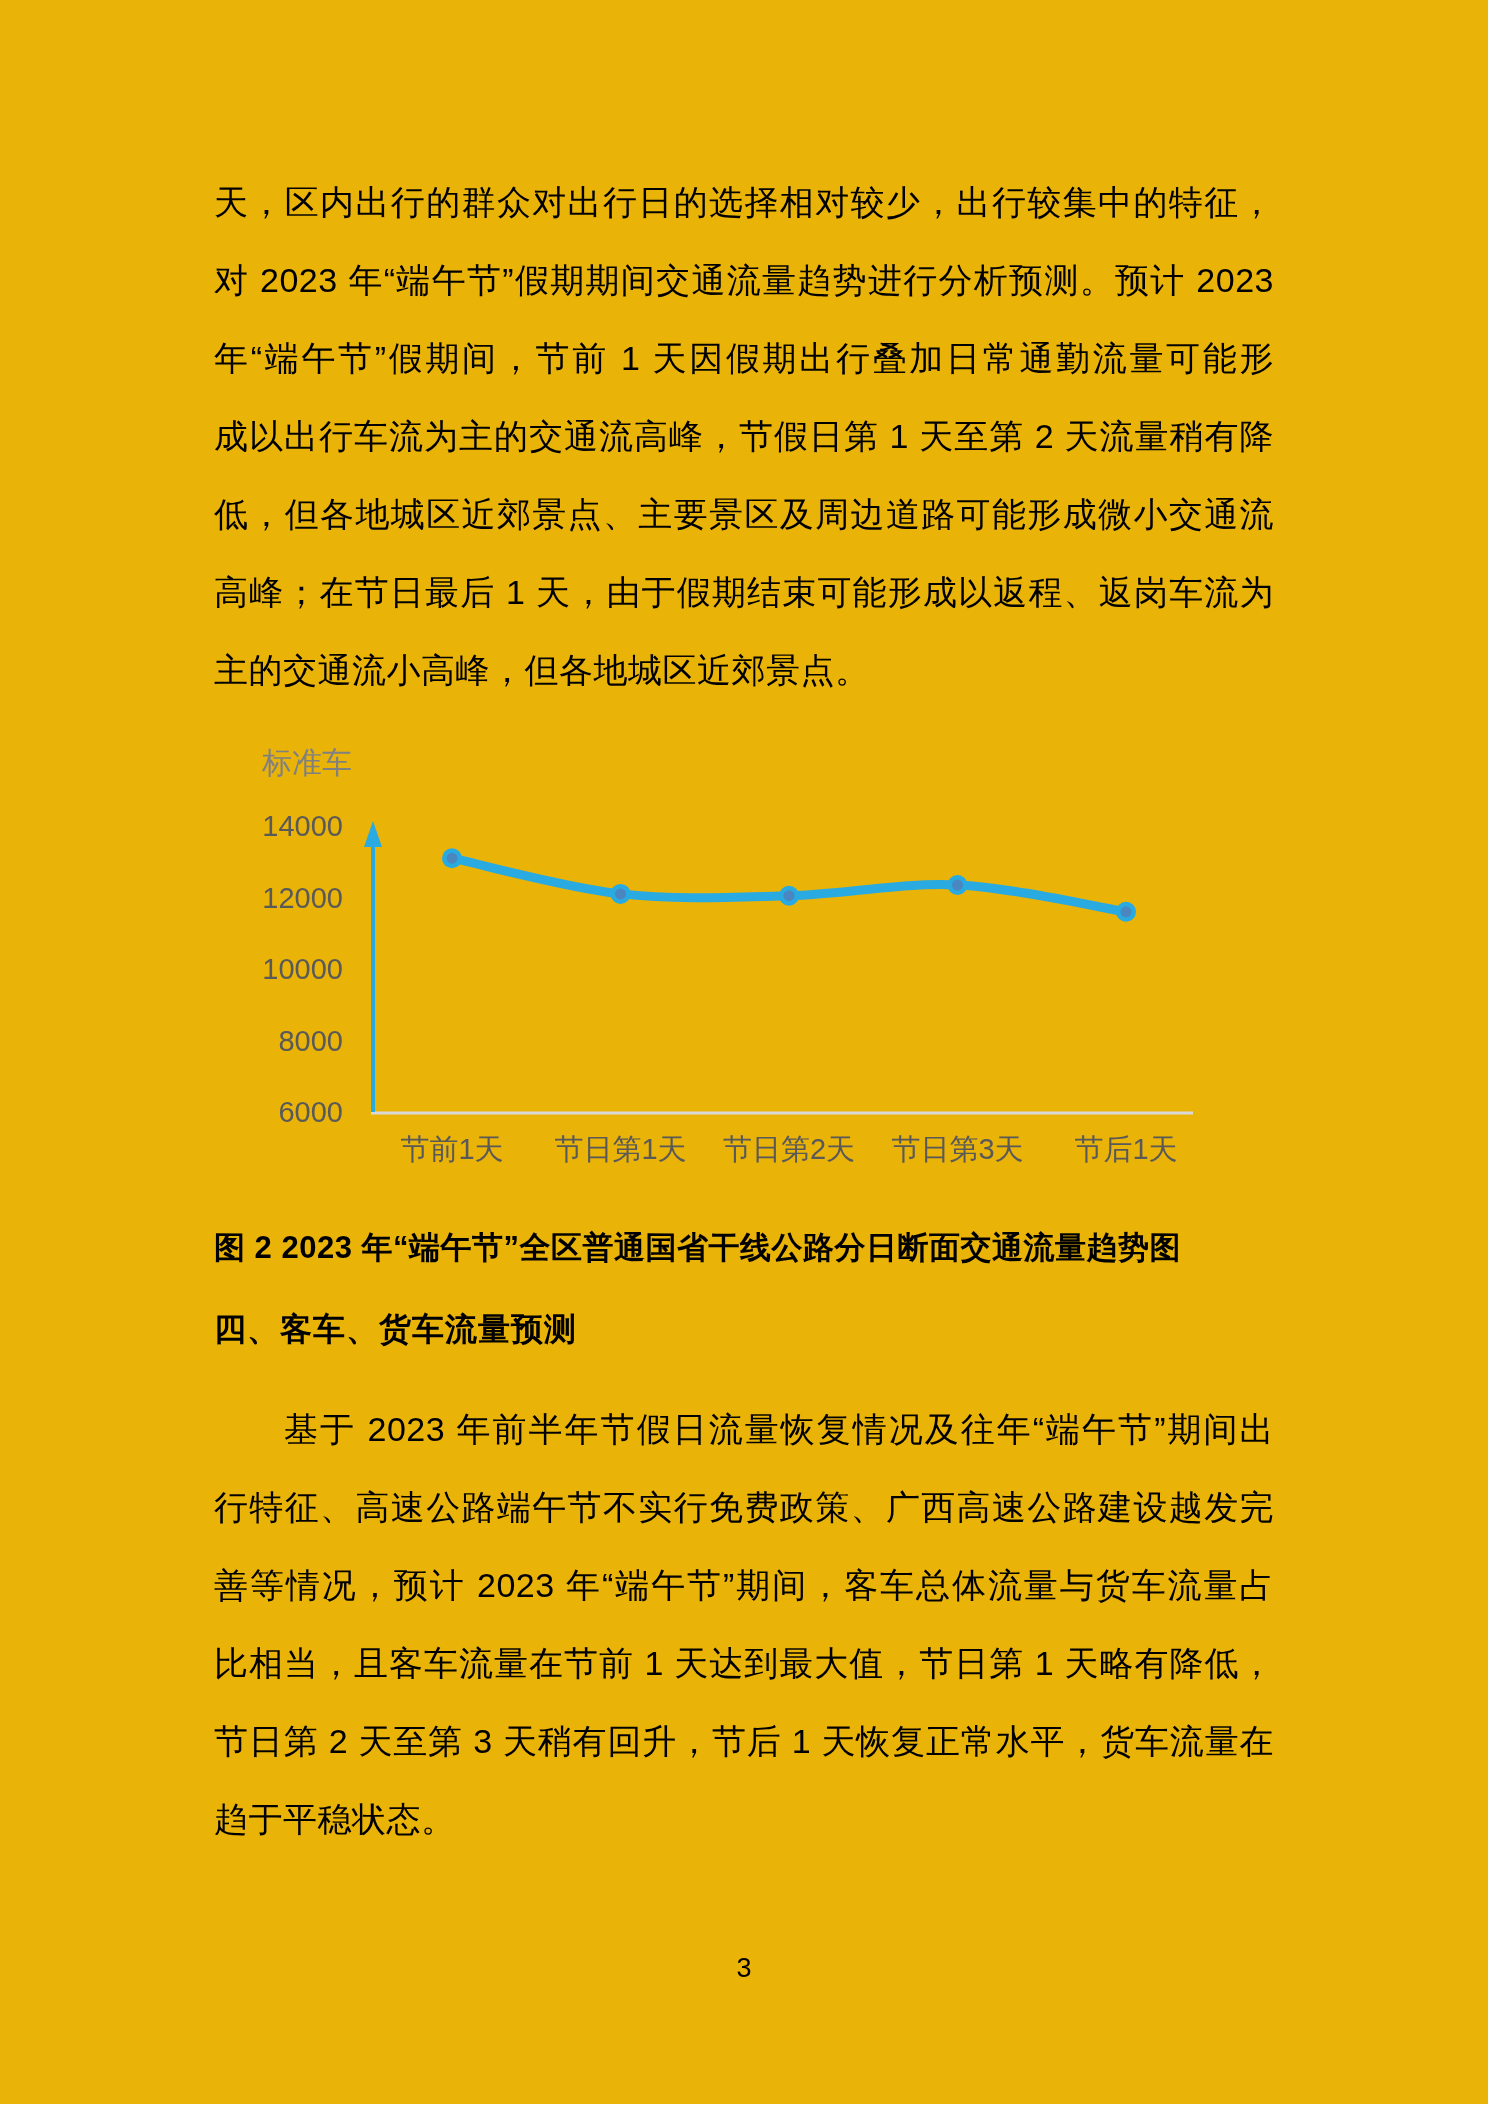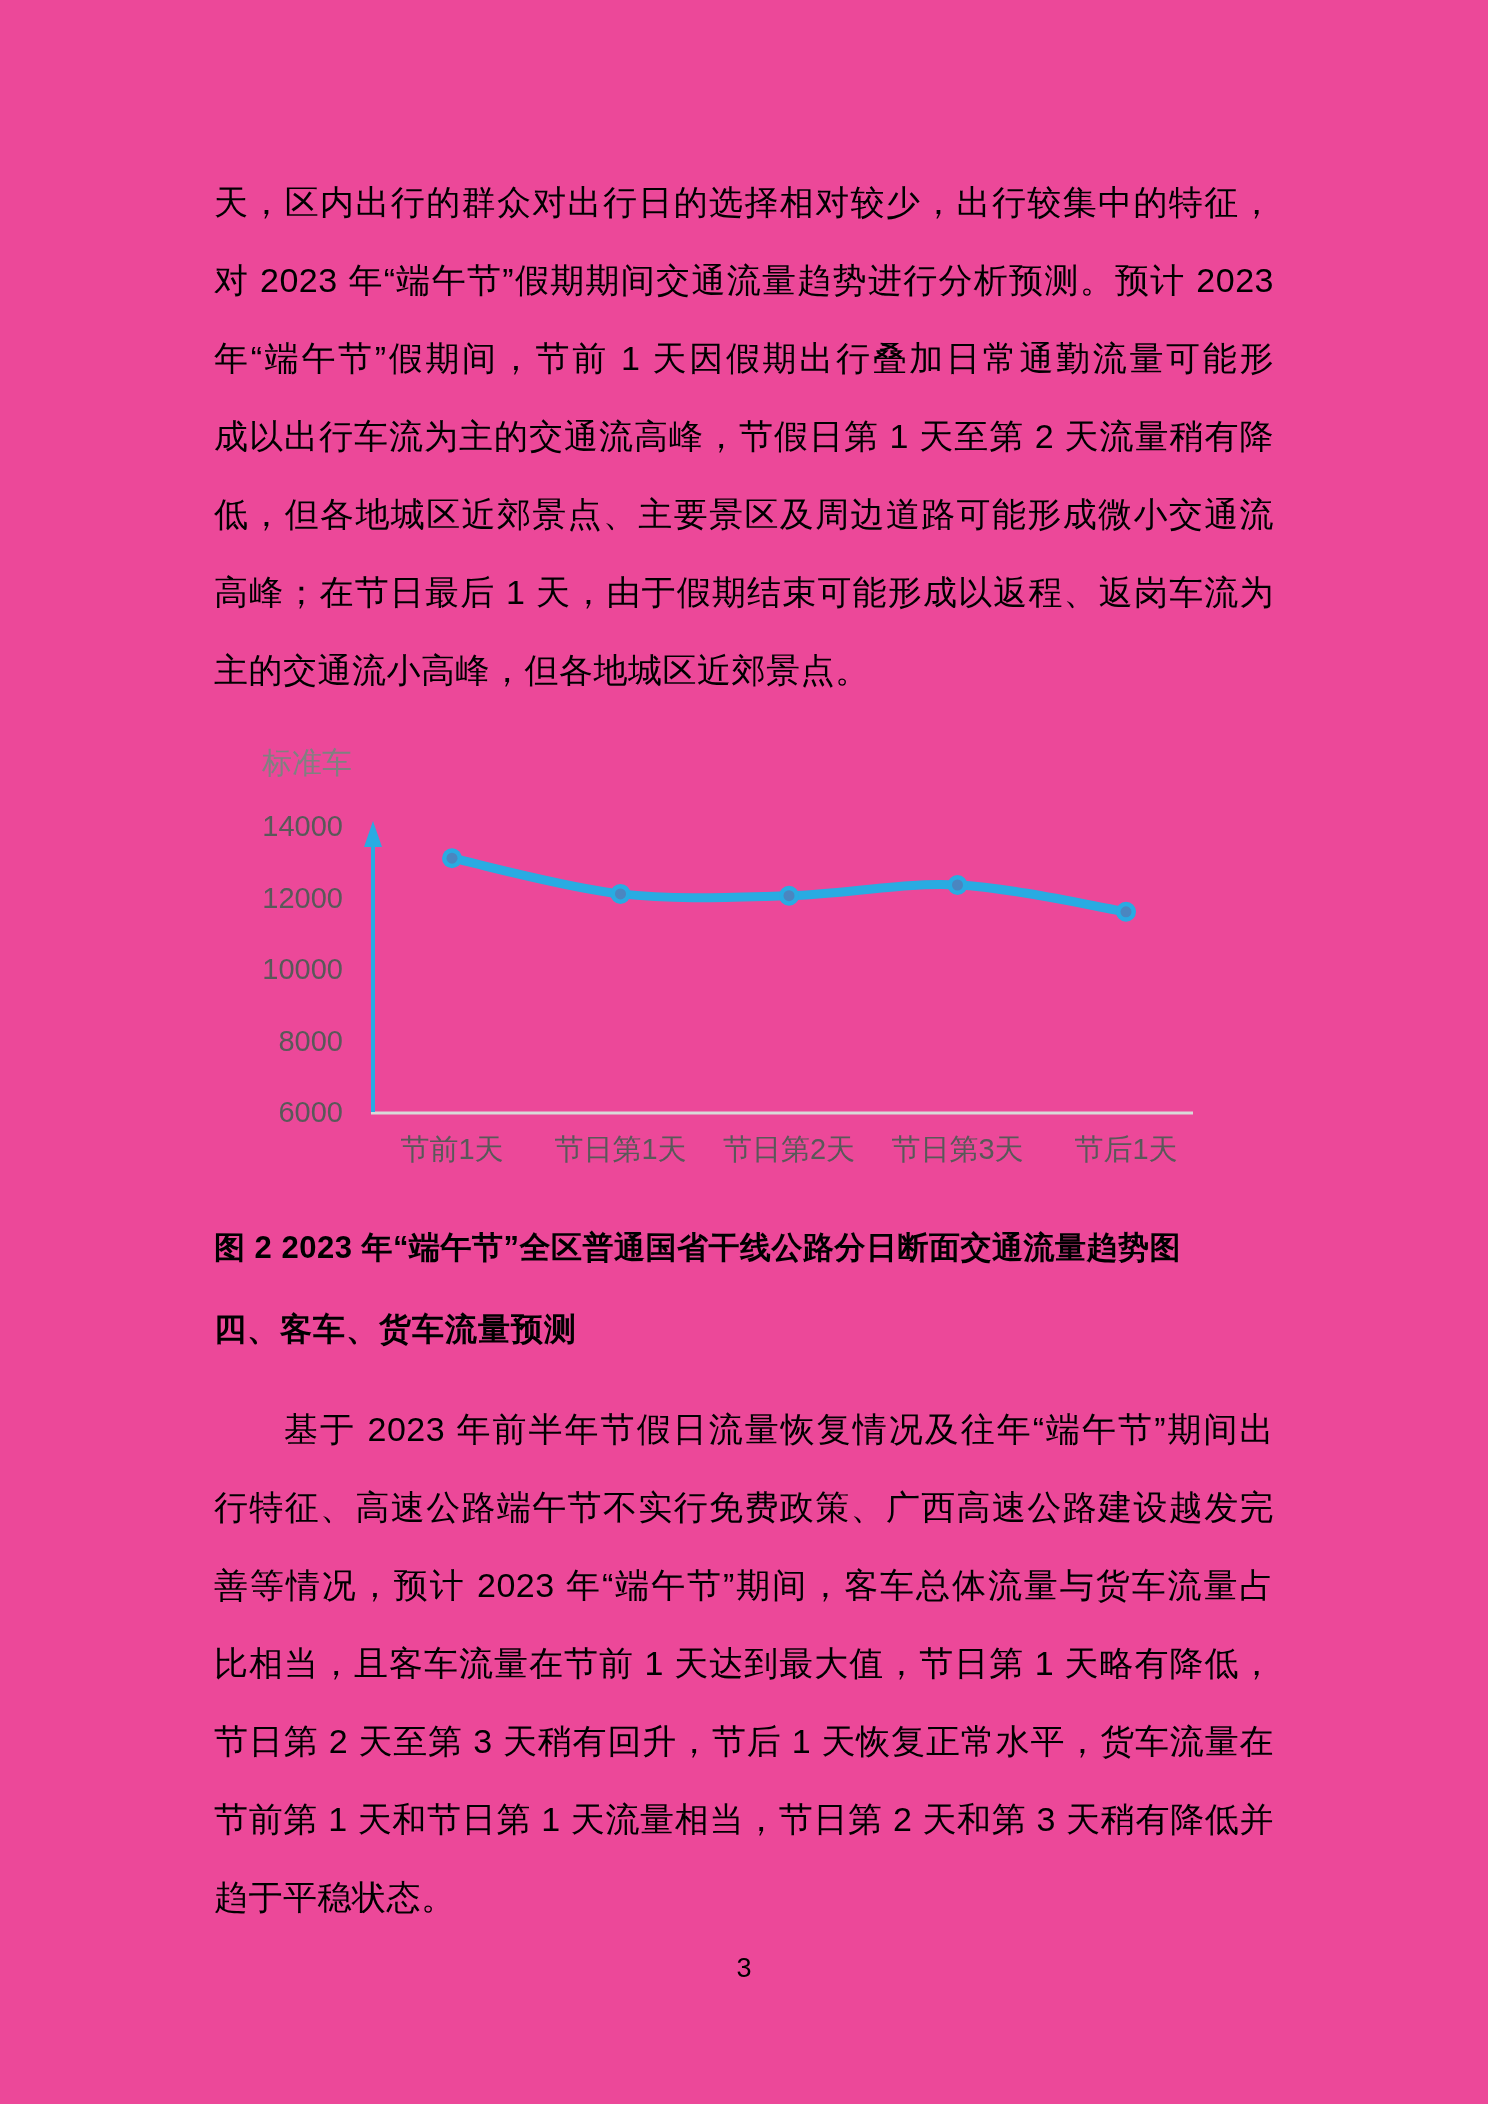--- a/index.html
+++ b/index.html
@@ -1,19 +1,19 @@
 <!DOCTYPE html>
 <html><head>
 <meta charset="utf-8">
 <style>
   html,body { margin:0; padding:0; background:#ffffff; }
   .page {
     position:relative;
     width:1488px; height:2104px;
-    background:#ec4899;
+    background:#eab308;
     font-family:"Liberation Sans","DejaVu Sans",sans-serif;
     color:#000000;
     overflow:hidden;
   }
   .para {
     position:absolute;
     left:214px; width:1060px;
     font-size:34px;
     line-height:78px;
     letter-spacing:0.5px;
@@ -109,19 +109,18 @@
   <div class="figure-caption">图 2 2023 年“端午节”全区普通国省干线公路分日断面交通流量趋势图</div>
 
   <div class="section-heading">四、客车、货车流量预测</div>
 
   <div class="para para2">
     <div class="line indent">基于 2023 年前半年节假日流量恢复情况及往年“端午节”期间出</div>
     <div class="line">行特征、高速公路端午节不实行免费政策、广西高速公路建设越发完</div>
     <div class="line">善等情况，预计 2023 年“端午节”期间，客车总体流量与货车流量占</div>
     <div class="line">比相当，且客车流量在节前 1 天达到最大值，节日第 1 天略有降低，</div>
     <div class="line">节日第 2 天至第 3 天稍有回升，节后 1 天恢复正常水平，货车流量在</div>
-    <div class="line">节前第 1 天和节日第 1 天流量相当，节日第 2 天和第 3 天稍有降低并</div>
     <div class="line last">趋于平稳状态。</div>
   </div>
 
   <div class="page-number">3</div>
 
 </div>
 
 </body></html>

